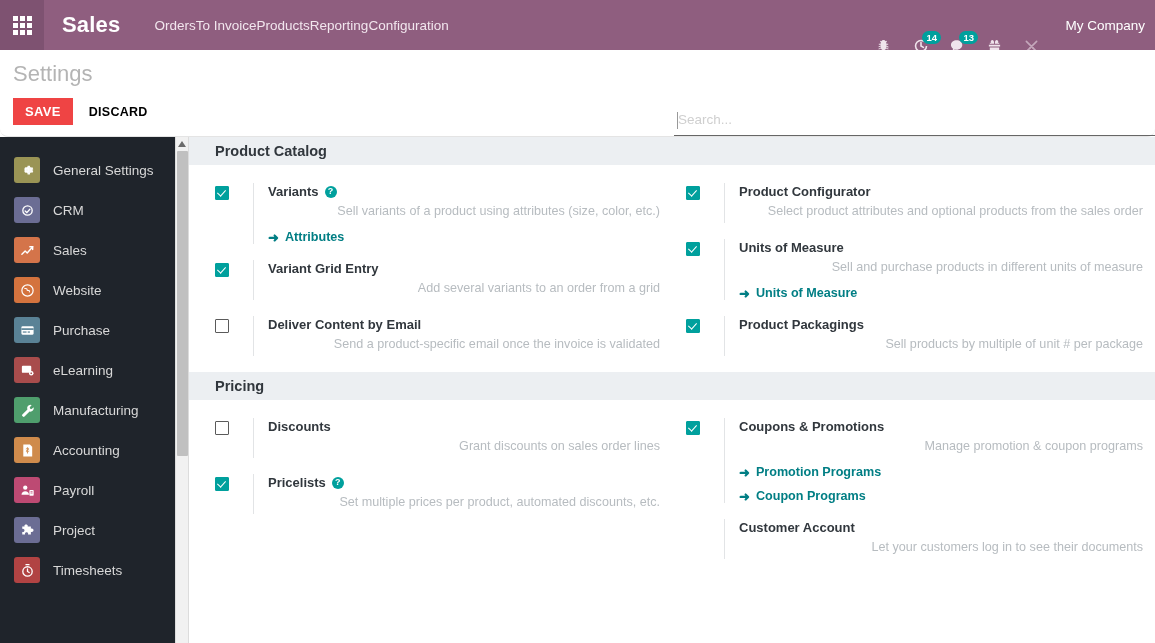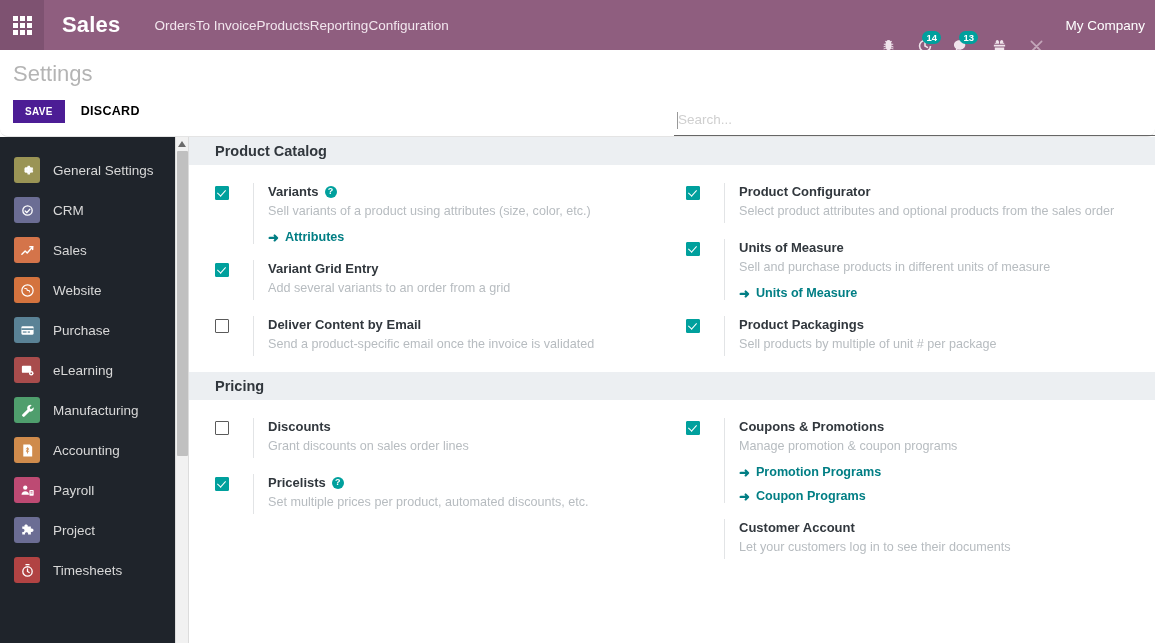--- a/index.html
+++ b/index.html
@@ -43,21 +43,21 @@
   .nav-menu a {
     color:#f2e6ee; font-size:13.5px; text-decoration:none;
     cursor:pointer; white-space:nowrap;
   }
 
   .nav-right {
     position:absolute; right:10px; top:0;
     height:50px; display:flex; align-items:center; gap:17px;
   }
   .nav-ico {
-    position:relative; display:flex; align-items:center; justify-content:flex-end;
+    position:relative; display:flex; align-items:center; justify-content:flex-start;
     color:#f0e4ec; cursor:pointer; width:20px; height:20px;margin-top:42px;
   }
   .nav-ico svg { display:block; }
   .badge {
     position:absolute; top:-5px; left:9px;
     background:#00a09d; color:#fff;
     font-size:9.5px; font-weight:bold;
     border-radius:9px; padding:1px 4px;
     line-height:11px; min-width:17px; text-align:center;
   }
@@ -76,22 +76,22 @@
   }
   .page-title {
     position:absolute; left:13px; top:11px;
     font-size:22px; color:#b4b4b4; font-weight:normal;
   }
   .cp-buttons {
     position:absolute; left:13px; top:48px;
     display:flex; align-items:center; gap:14px;
   }
   .btn-save {
-    background:#4c1d95; color:#ffffff;
-    font-size:10px; font-weight:bold;
+    background:#ef4444; color:#ffffff;
+    font-size:13px; font-weight:bold;
     padding:6px 12px; border:none; cursor:pointer;
     letter-spacing:0.3px;
   }
   .btn-discard {
     color:#000000; font-size:12.5px; font-weight:bold;
     cursor:pointer; letter-spacing:0.3px;
     background:none; border:none; padding:6px 2px;
   }
   .searchview {
     position:absolute; left:674px; top:60px;
@@ -181,20 +181,21 @@
   .col {
     width:50%;
     padding-top:18px;
   }
   .col-left { padding-left:26px; padding-right:12px; }
   .col-right { padding-left:14px; padding-right:12px; }
 
   .setting-row {
     display:flex;
     margin-bottom:16px;
+    text-align:right;
   }
   .cb-cell {
     width:38px; min-width:38px;
     padding-top:3px;
   }
   .cbox {
     width:14px; height:14px;
     border:1px solid #5a5a5a;
     background:#ffffff;
     display:block; cursor:pointer;

